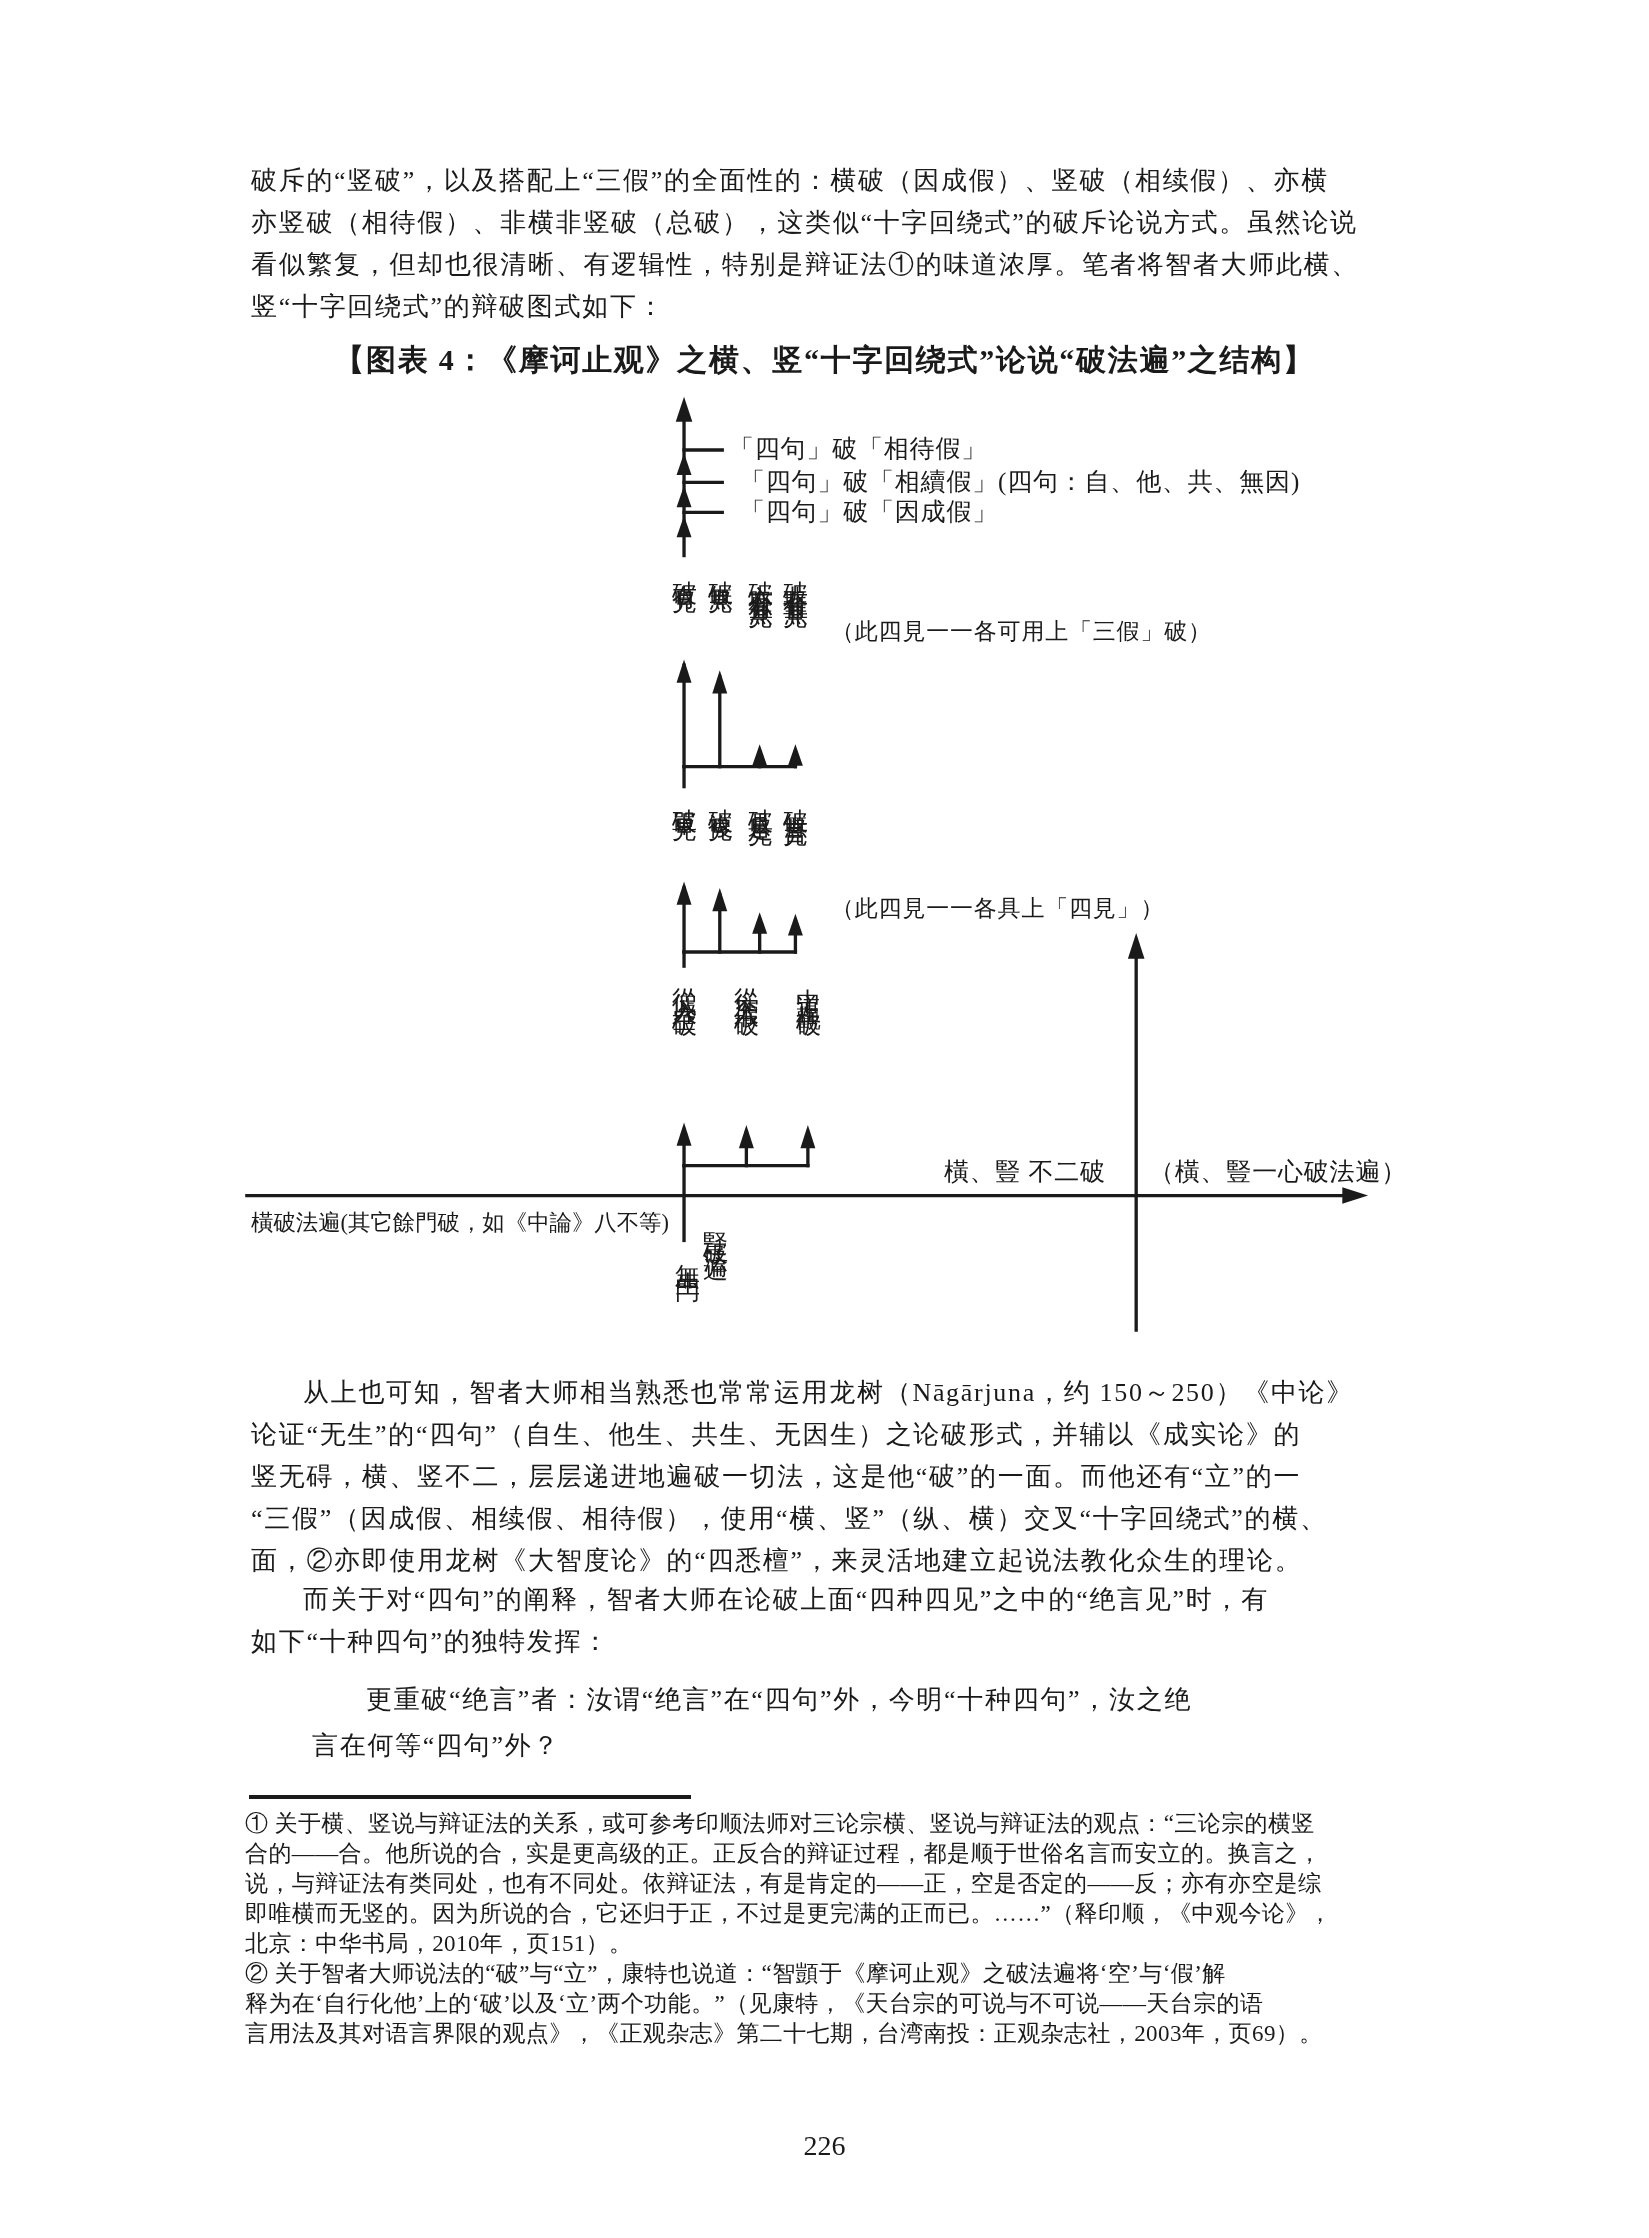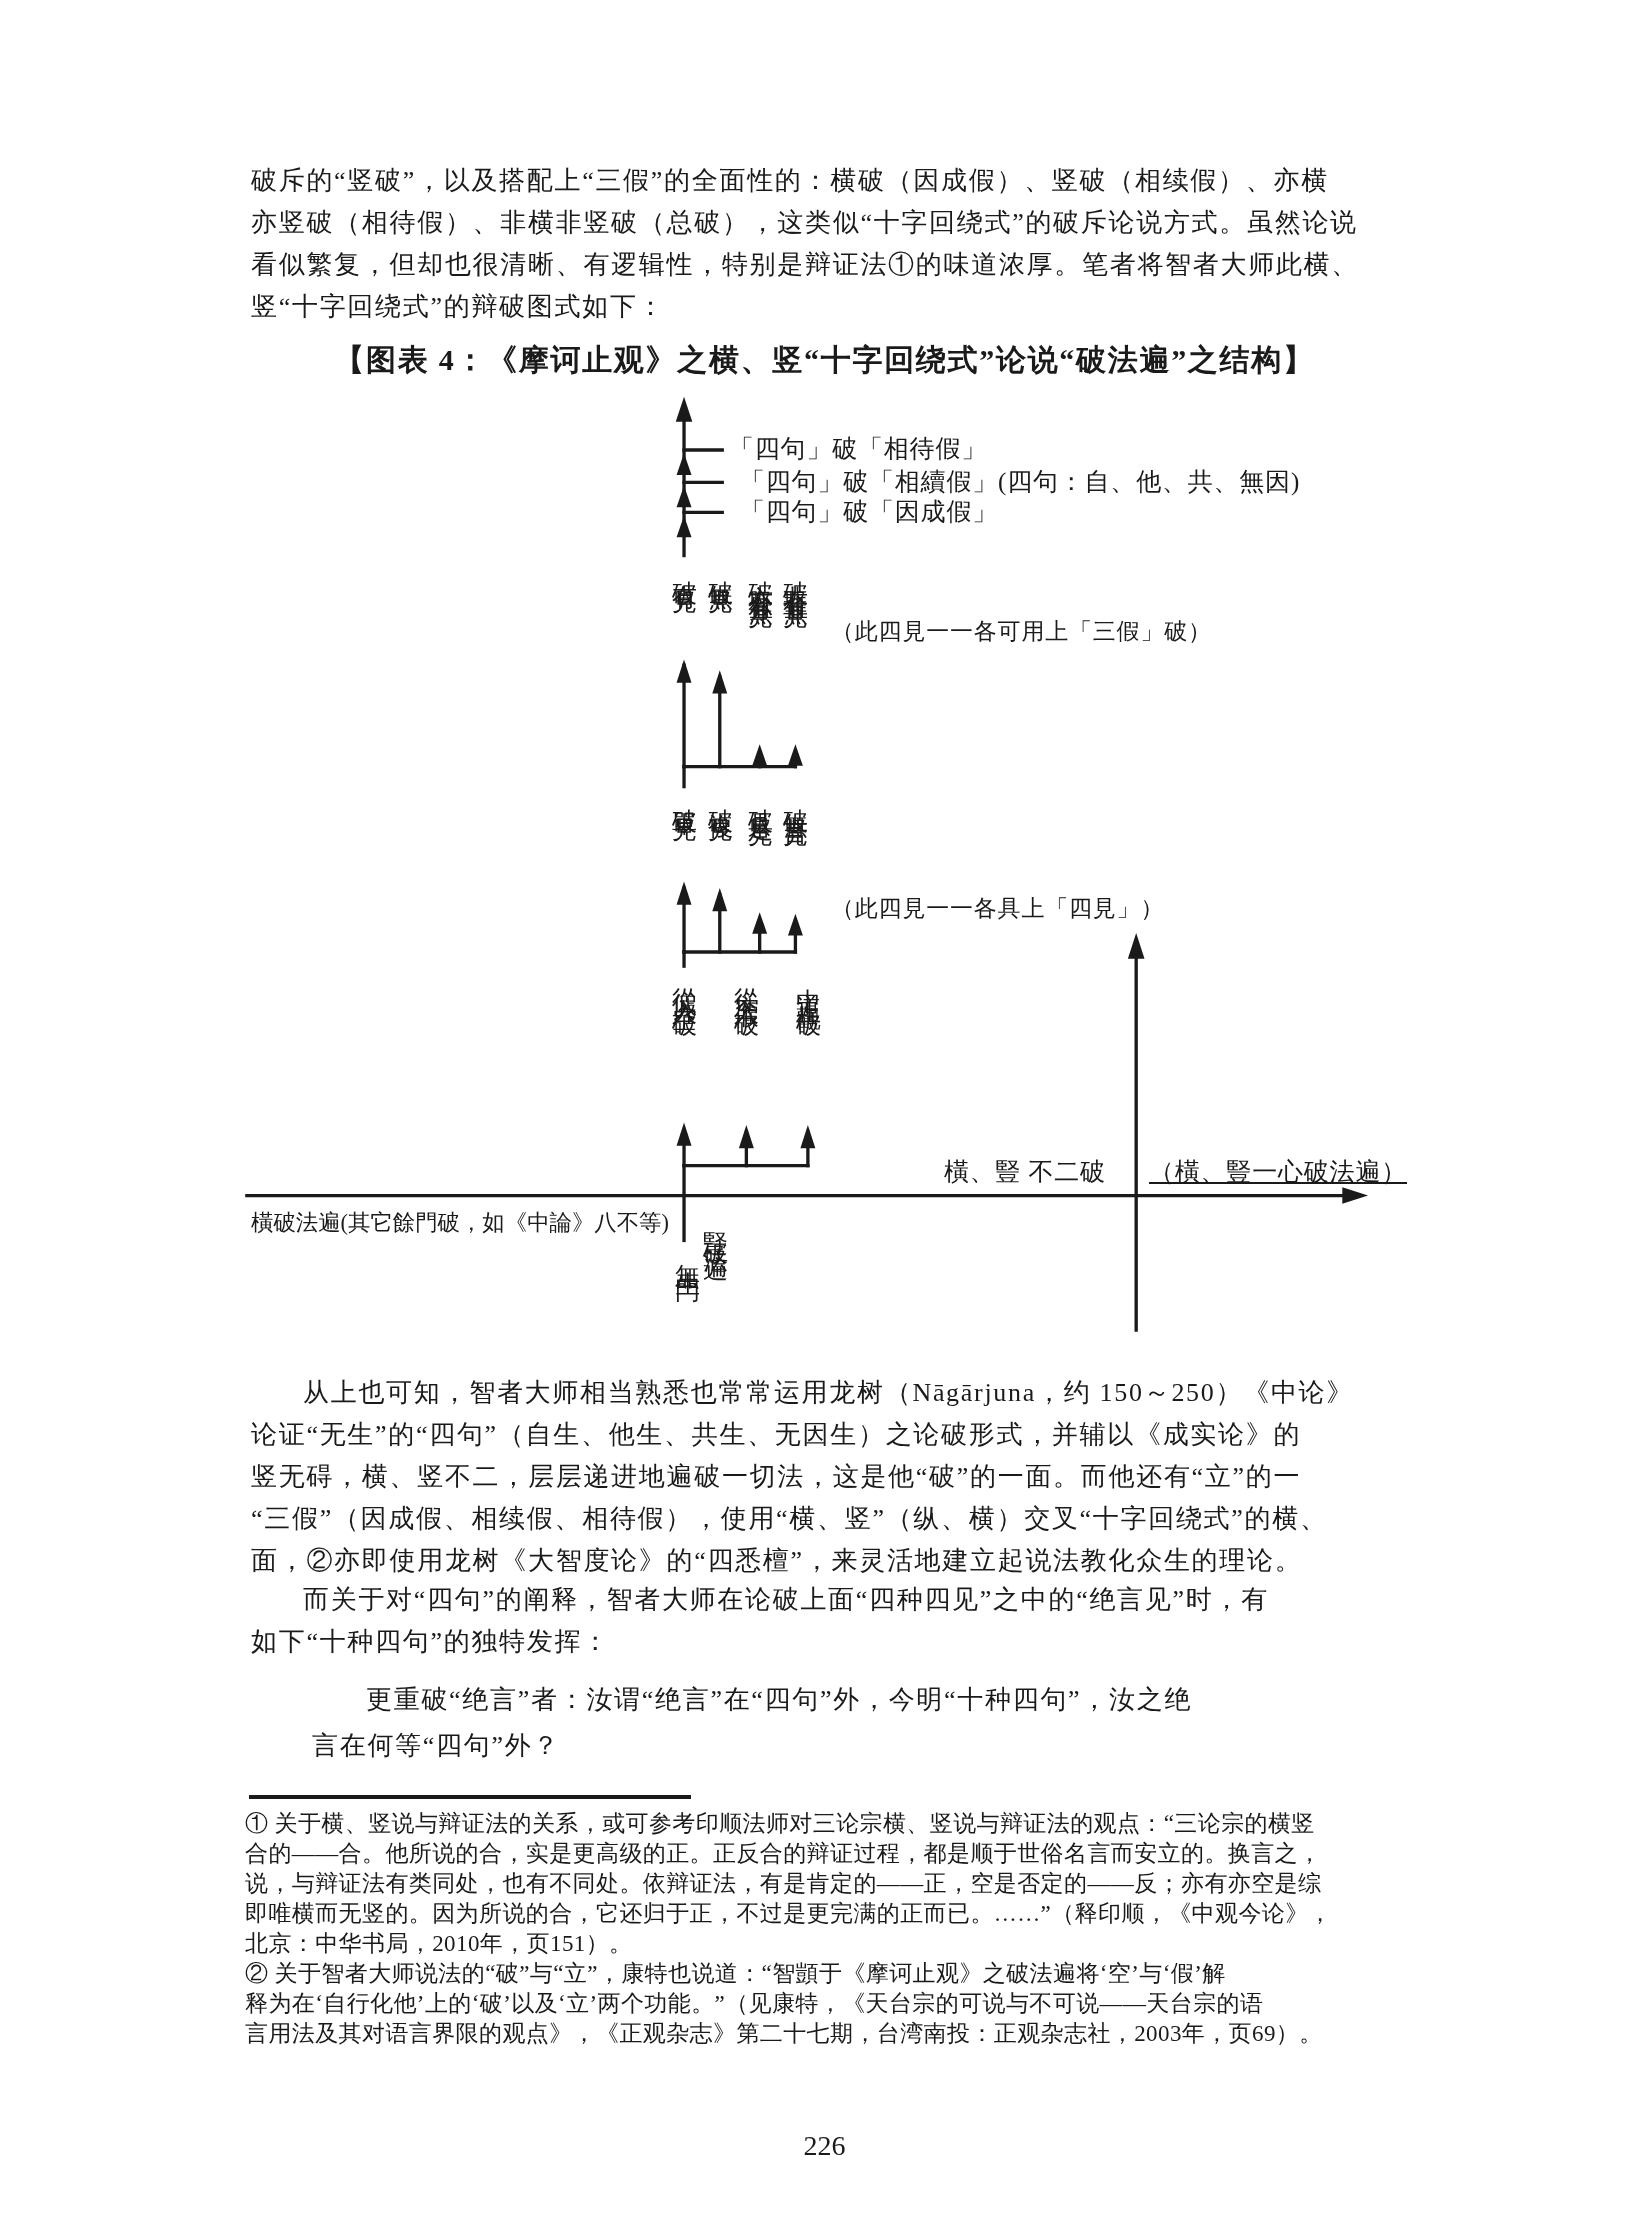--- a/index.html
+++ b/index.html
@@ -118,21 +118,21 @@
   <div class="vtext txt ls6" style="left:706px;top:788px;">破複見</div>
   <div class="vtext txt ls6" style="left:746px;top:788px;">破具足見</div>
   <div class="vtext txt ls6" style="left:781px;top:788px;">破無言見</div>
   <div class="hline txt diagram-ann" style="left:831px;top:849px;margin-top:48px;">（此四見一一各具上「四見」）</div>
 
   <div class="vtext txt" style="left:670px;top:968px;letter-spacing:5.8px;">從假入空破</div>
   <div class="vtext txt" style="left:732px;top:968px;letter-spacing:5.8px;">從空入假破</div>
   <div class="vtext txt" style="left:794px;top:968px;letter-spacing:5.8px;">中道止觀破</div>
 
   <div class="hline txt diagram-label" style="left:944px;top:1159px;">橫、豎 不二破</div>
-  <div class="hline txt diagram-label" style="left:1149px;top:1159px;text-decoration:underline;">（橫、豎一心破法遍）</div>
+  <div class="hline txt diagram-label" style="left:1149px;top:1159px;">（橫、豎一心破法遍）</div>
   <div class="hline txt" style="left:251px;top:1212px;font-size:22.4px;">橫破法遍(其它餘門破，如《中論》八不等)</div>
   <div class="vtext txt ls9" style="left:701px;top:1212px;">豎破法遍</div>
   <div class="vtext txt ls9" style="left:673px;top:1244px;">無生門</div>
 
   <div class="hline txt body-text body-block" style="left:251px;top:1372px;">
     <div class="bl indent2">从上也可知，智者大师相当熟悉也常常运用龙树（Nāgārjuna，约 150～250）《中论》</div>
     <div class="bl">论证“无生”的“四句”（自生、他生、共生、无因生）之论破形式，并辅以《成实论》的</div>
     <div class="bl">竖无碍，横、竖不二，层层递进地遍破一切法，这是他“破”的一面。而他还有“立”的一</div>
     <div class="bl">“三假”（因成假、相续假、相待假），使用“横、竖”（纵、横）交叉“十字回绕式”的横、</div>
     <div class="bl">面，②亦即使用龙树《大智度论》的“四悉檀”，来灵活地建立起说法教化众生的理论。</div>

